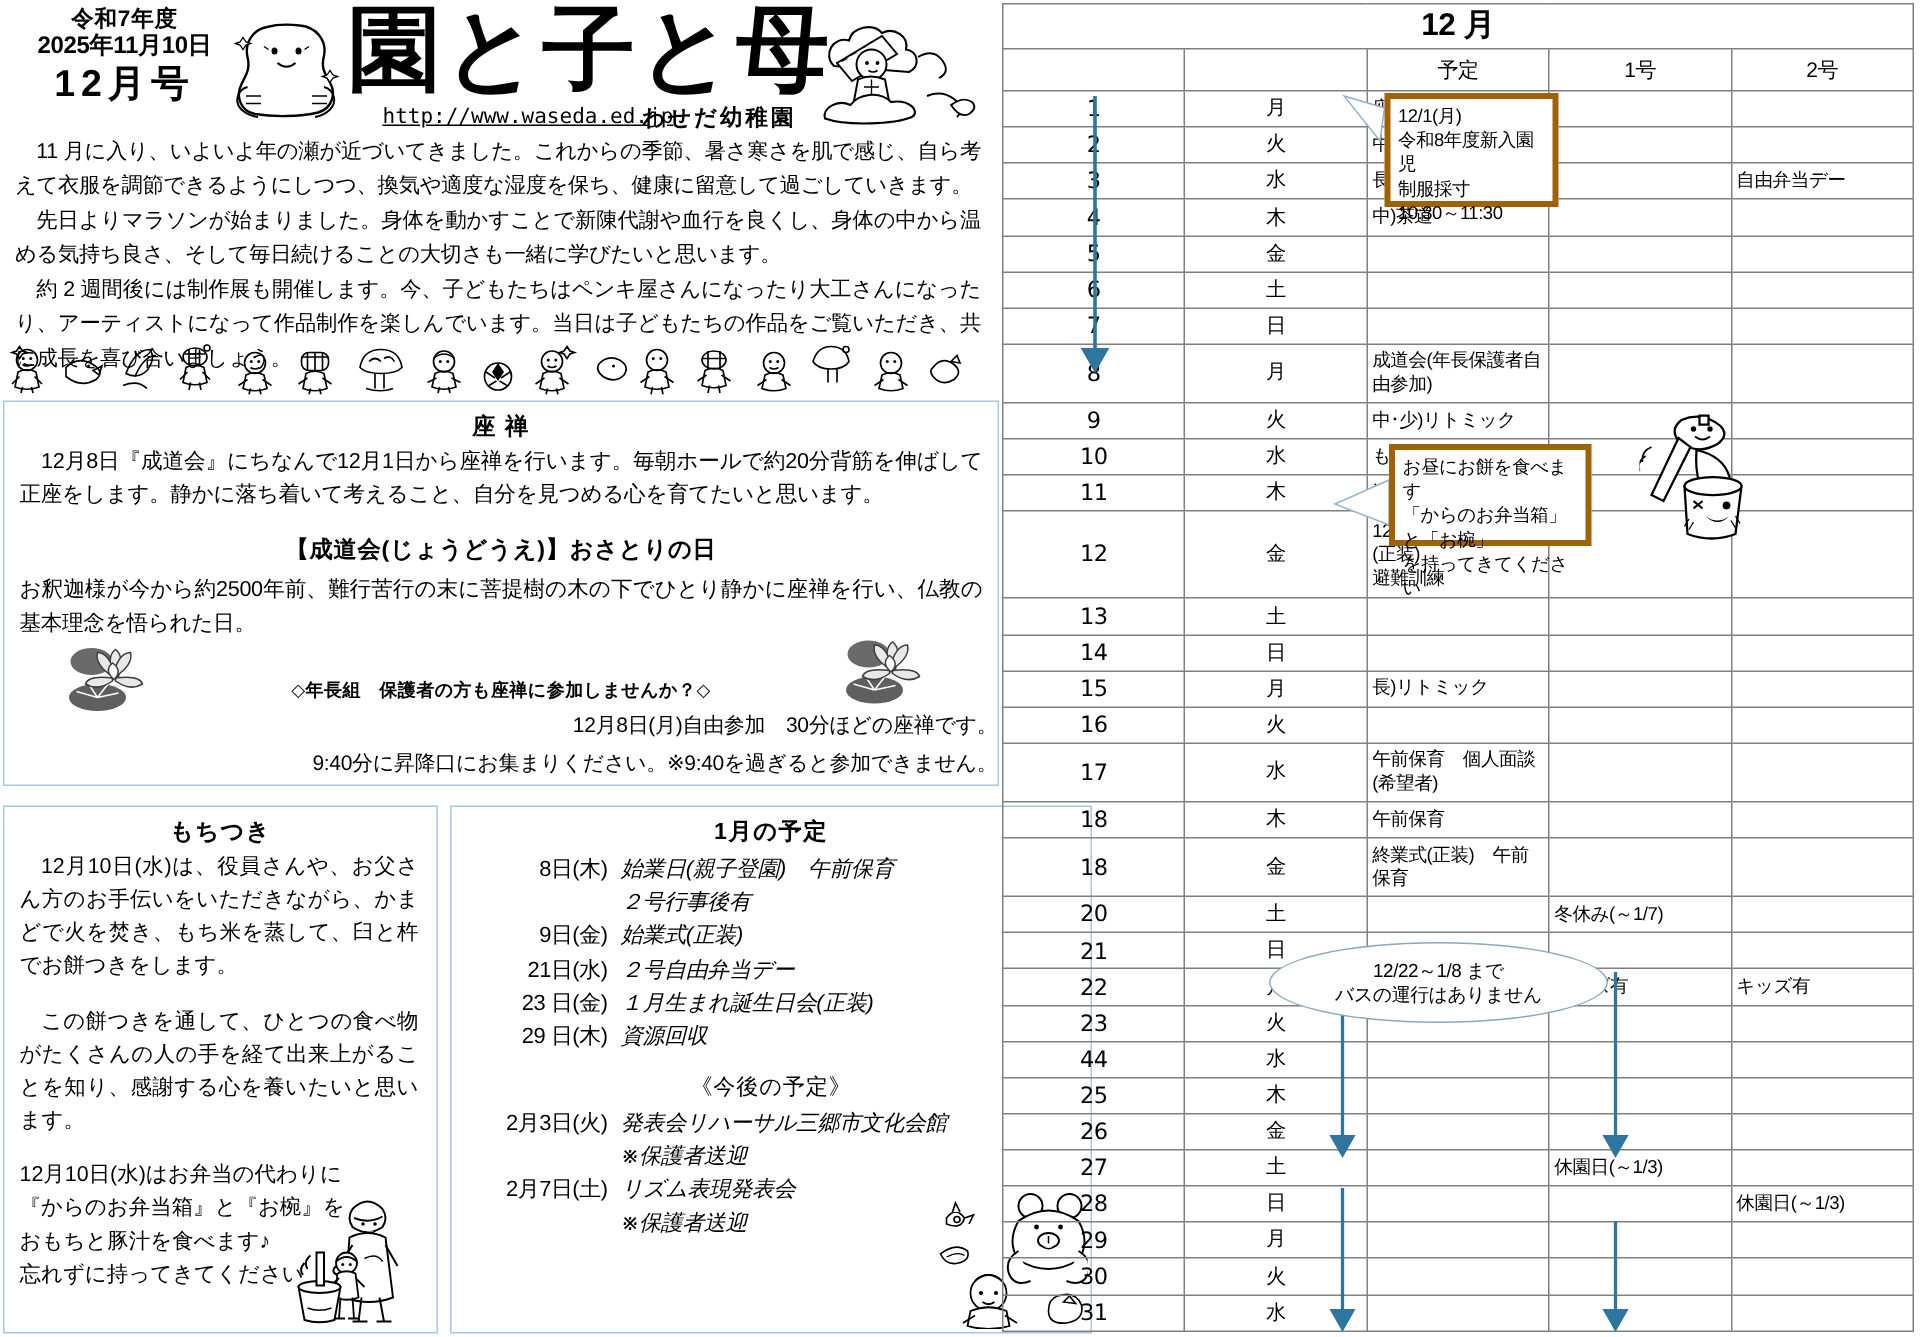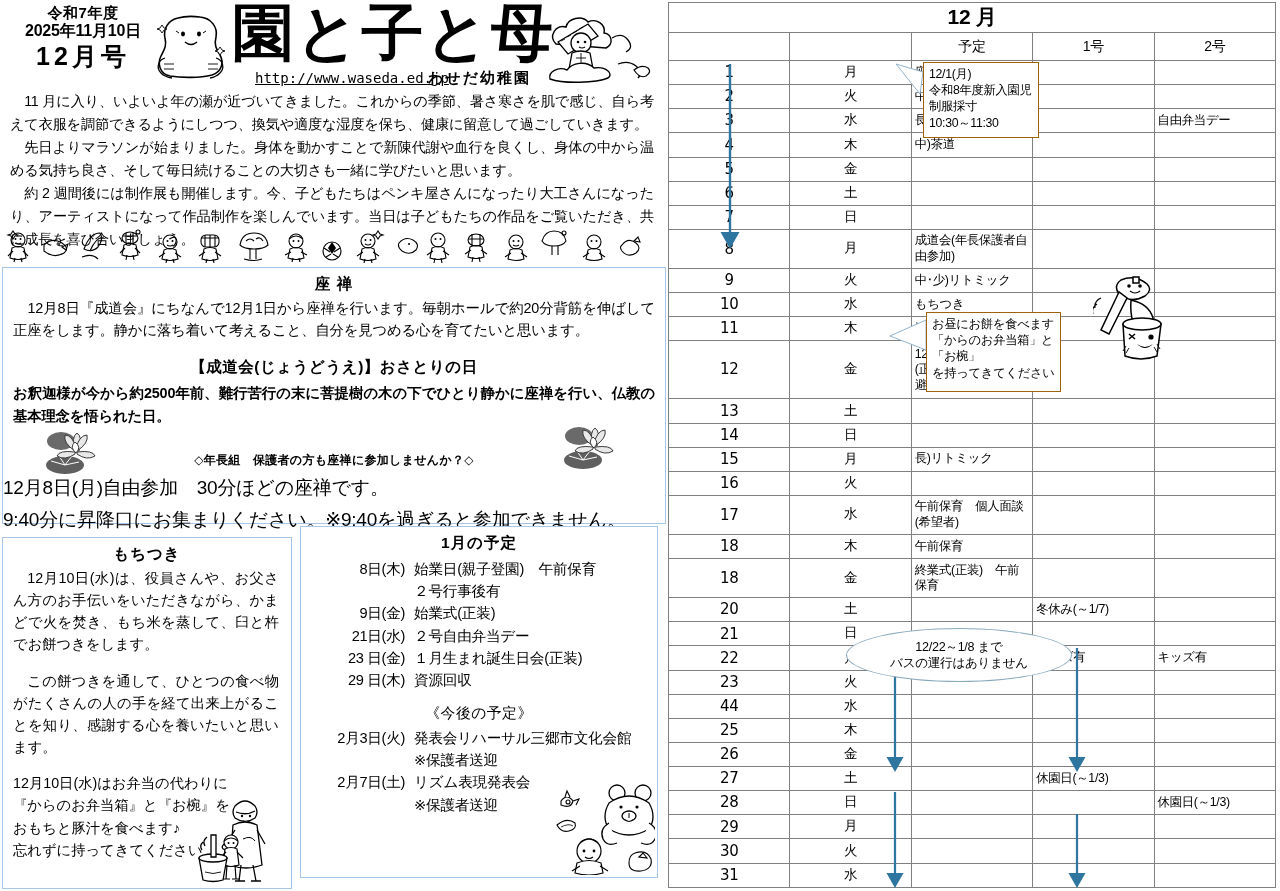--- a/index.html
+++ b/index.html
@@ -58,54 +58,54 @@
 
   
   .box{
     position:absolute;
     border:1.5px solid #a8c6e5;
     background:#fff;
     box-sizing:border-box;
   }
   .box-zazen{left:2px;top:267px;width:664px;height:257px;}
   .box-mochi{left:2px;top:537px;width:290px;height:352px;}
-  .box-jan{left:300px;top:526px;width:358px;height:352px;}
+  .box-jan{left:300px;top:537px;width:428px;height:352px;}
 
   .b-title{
     text-align:center;font-weight:bold;font-size:15.5px;
     letter-spacing:1px;margin:6px 0 2px;
   }
   .b-body{font-size:14.4px;line-height:1.56;letter-spacing:-0.2px;}
 
   .zazen-p{margin:0 10px;text-align:justify;text-indent:1em;}
   .zazen-sub{
     text-align:center;font-weight:bold;font-size:15.5px;
     margin:13px 0 3px;letter-spacing:.5px;
   }
-  .zazen-p2{margin:0 10px;text-align:justify;font-weight:bold;}
+  .zazen-p2{margin:0 10px;text-align:justify;}
   .zazen-call{
     text-align:center;font-weight:bold;font-size:12px;
     margin-top:24px;letter-spacing:.3px;
   }
-  .zazen-line{text-align:left;font-size:19px;margin-top:3px;}
+  .zazen-line{text-align:right;font-size:14px;margin-top:3px;}
 
   .lotus{position:absolute;width:62px;height:52px;}
   .lotus-l{left:38px;top:157px;}
   .lotus-r{left:556px;top:152px;}
 
   .mochi-p{margin:0 12px 0 10px;font-size:14.3px;line-height:1.55;
            text-align:justify;text-indent:1em;}
   .mochi-p.noind{text-indent:0;}
   .mochi-gap{height:14px;}
   .mochi-illus{position:absolute;right:4px;bottom:4px;width:96px;height:92px;}
 
   .jan-list{margin:4px 0 0 0;font-size:14.6px;line-height:1.52;}
   .jan-row{display:flex;margin-left:30px;}
   .jan-d{width:74px;text-align:right;flex:none;letter-spacing:-0.3px;}
-  .jan-t{margin-left:9px;letter-spacing:-0.2px;}
+  .jan-t{margin-left:9px;letter-spacing:-0.2px;font-style:italic;}
   .jan-center{text-align:center;font-size:14.8px;margin:13px 0 1px;letter-spacing:.5px;}
   .jan-illus{position:absolute;right:2px;bottom:2px;width:108px;height:104px;}
 
   
   .cal-wrap{position:absolute;left:668px;top:2px;width:608px;height:886px;}
   table.cal{
     border-collapse:collapse;width:608px;height:886px;
     table-layout:fixed;
   }
   table.cal td,table.cal th{
@@ -128,26 +128,26 @@
   .c-wd{width:30px;text-align:center;font-size:13.5px !important;}
   .c-plan{width:212px;}
   .c-n1{width:170px;}
   .c-n2{width:170px;}
   .row-sep td{border-top:1.6px solid #6e6e6e;}
   .two-line{font-size:12.4px;line-height:1.3;}
 
   
   .ov{position:absolute;}
   .callout{
-    border:1px solid #a16207;background:#fff;
+    border:4px solid #a16207;background:#fff;
     font-size:12.3px;line-height:1.32;padding:3px 5px;
     box-sizing:border-box;letter-spacing:-0.3px;
   }
   .callout1{left:255px;top:60px;width:116px;height:76px;}
-  .callout2{left:258px;top:310px;width:135px;height:80px;}
+  .callout2{left:258px;top:294px;width:135px;height:68px;}
   .oval-box{
     position:absolute;left:178px;top:626px;width:224px;height:52px;
     border:1px solid #8aa9bd;border-radius:50%;background:#fff;
     display:flex;flex-direction:column;align-items:center;justify-content:center;
     font-size:12.6px;line-height:1.3;letter-spacing:-0.3px;
   }
   .mochi-mascot{position:absolute;left:425px;top:272px;width:92px;height:92px;}
   .arrow-svg{position:absolute;left:0;top:0;width:608px;height:886px;
              pointer-events:none;}
   .ptr-svg{position:absolute;left:0;top:0;width:608px;height:886px;

